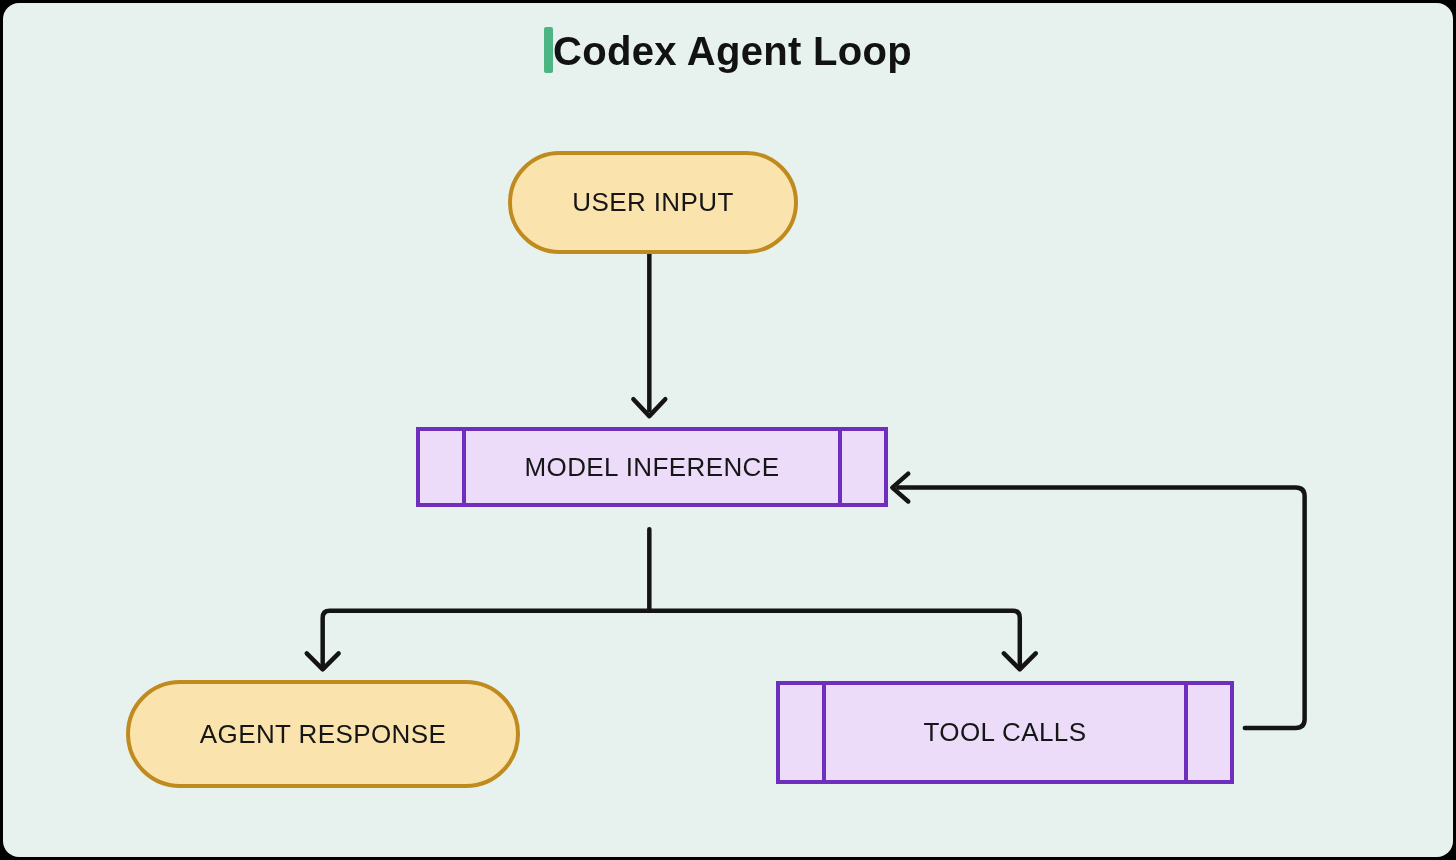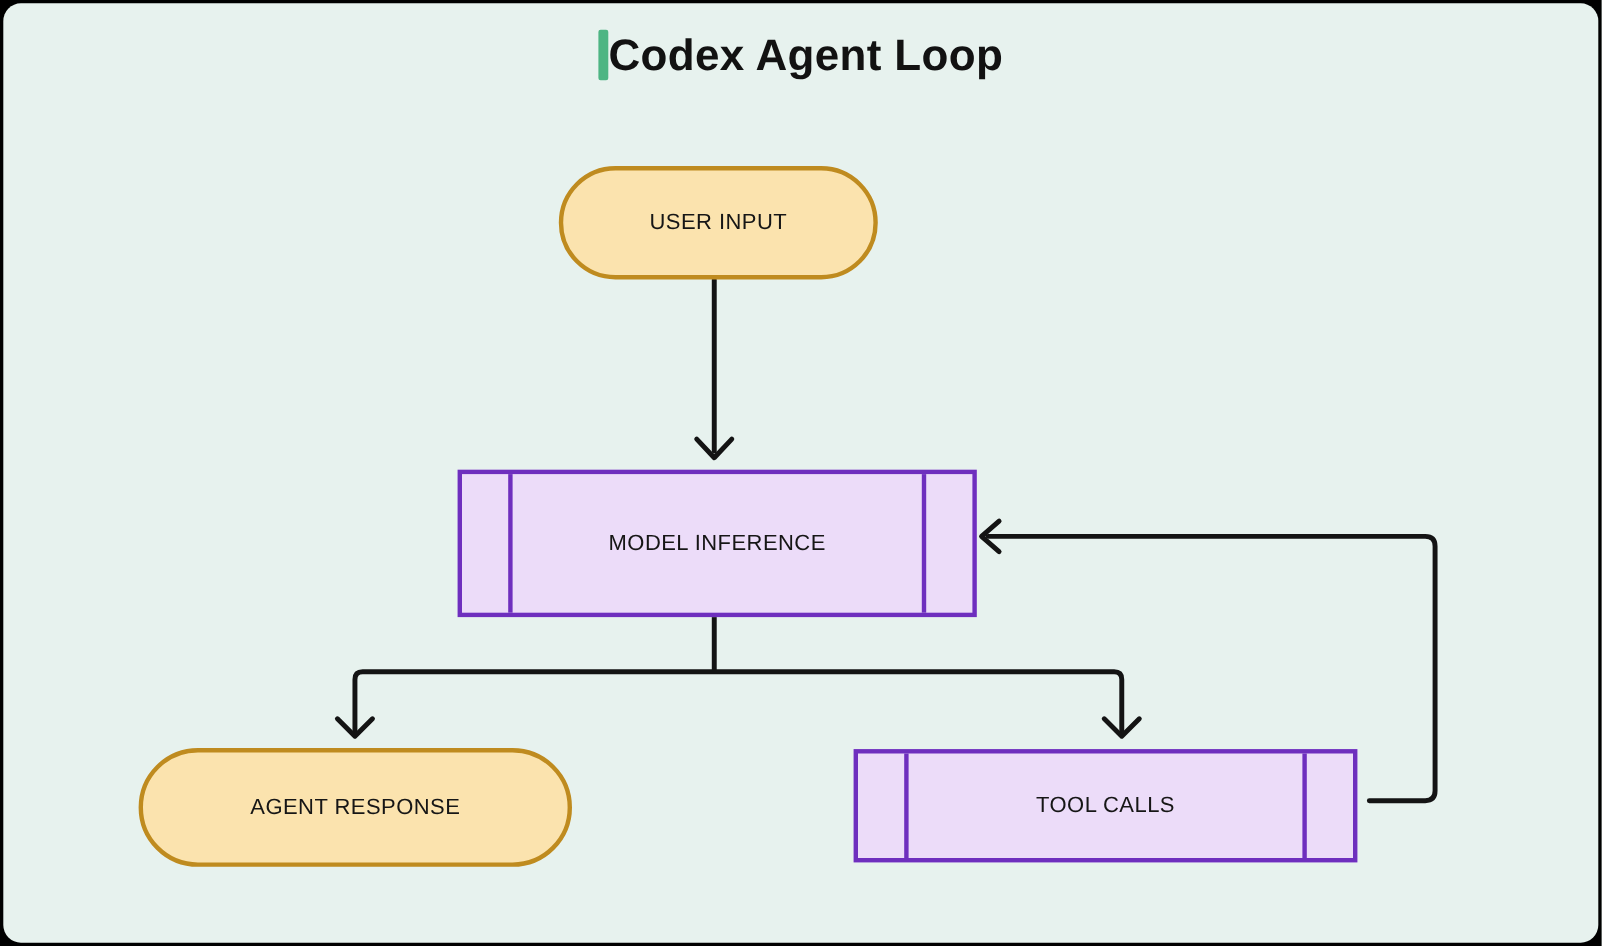--- a/index.html
+++ b/index.html
@@ -43,21 +43,21 @@
   .page-title{
     font-size:40px;
     font-weight:700;
     color:var(--title-text);
     letter-spacing:0.3px;
     line-height:1.1;
   }
   .node{
     position:absolute;
     display:flex;align-items:center;justify-content:center;
-    font-size:20px;
+    font-size:26px;
     font-weight:500;
     letter-spacing:0.4px;
     color:var(--node-text);
     text-align:center;
     z-index:2;
   }
   .stadium{
     background:var(--terminal-fill);
     border:4px solid var(--terminal-border);
     border-radius:60px;
@@ -70,21 +70,21 @@
   .subroutine::after{
     content:"";
     position:absolute;
     top:0;bottom:0;
     width:4px;
     background:var(--subroutine-border);
   }
   .subroutine::before{left:42px;}
   .subroutine::after{right:42px;}
   #node-user-input{left:505px;top:148px;width:290px;height:103px;}
-  #node-model-inference{left:413px;top:424px;width:472px;height:134px;}
+  #node-model-inference{left:413px;top:424px;width:472px;height:80px;}
   #node-agent-response{left:123px;top:677px;width:394px;height:108px;}
   #node-tool-calls{left:773px;top:678px;width:458px;height:103px;}
   .edges-layer{
     position:absolute;left:0;top:0;width:100%;height:100%;
     z-index:1;
   }
   .edges-layer path{
     fill:none;
     stroke:var(--arrow-color);
     stroke-width:4.5;

